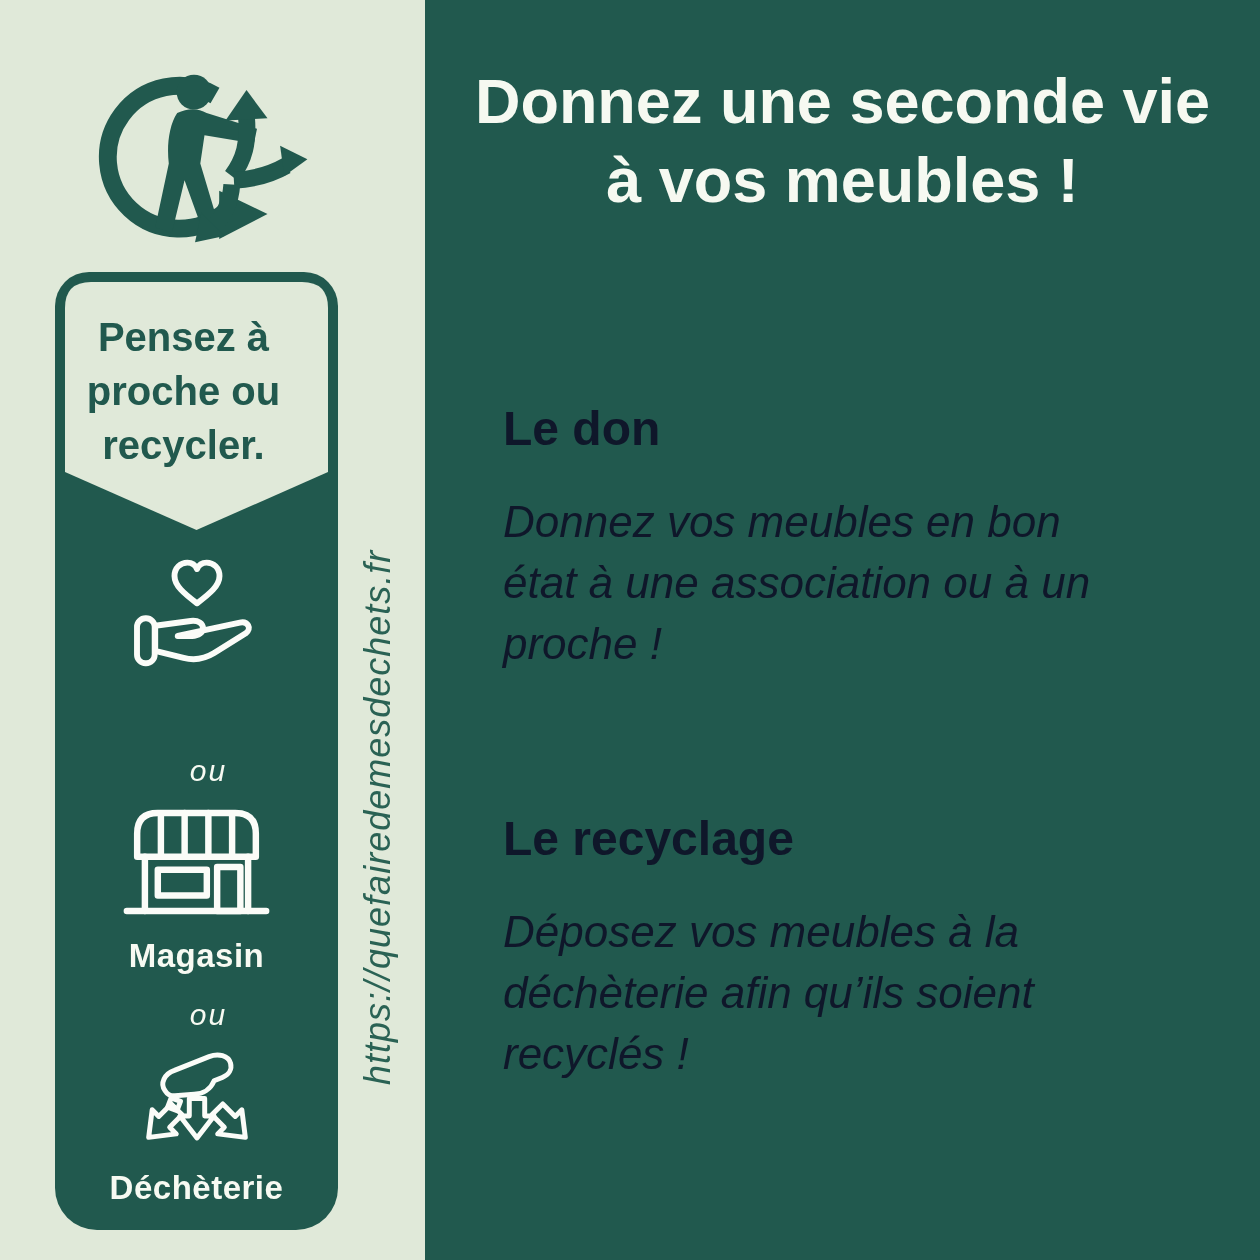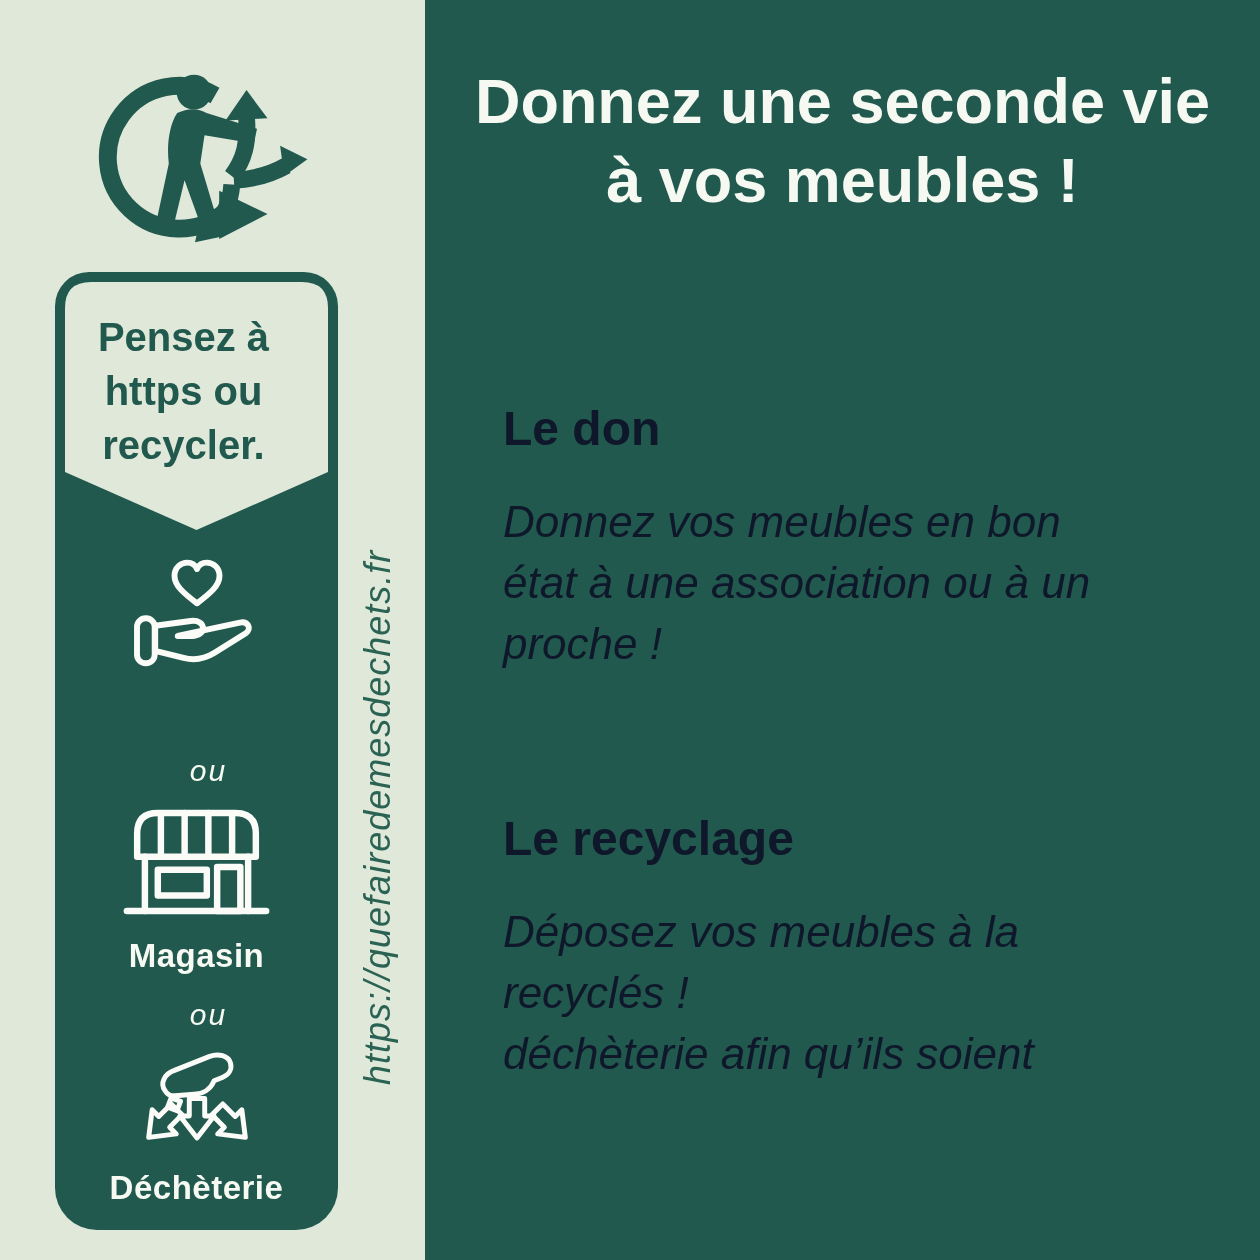--- a/index.html
+++ b/index.html
@@ -81,21 +81,21 @@
   </svg>
 
   <div class="banner">
 
     <svg class="pointer-shape" viewBox="0 0 263 248">
       <path d="M0,26 Q0,0 26,0 L237,0 Q263,0 263,26 L263,190 L131.5,248 L0,190 Z" fill="#E0E9D9"></path>
     </svg>
 
     <div class="banner-headline">
       <div>Pensez à</div>
-      <div>https ou</div>
+      <div>proche ou</div>
       <div>recycler.</div>
     </div>
 
     <div class="ribbon-item" style="top:282px;">
       <svg class="icon-white" width="140" height="120" viewBox="0 0 130 112">
         <path class="s" stroke-width="5.5" d="M65,46 C53,37 44,29.5 44,20.5 C44,13 49.5,8 56,8 C60,8 63.5,10.5 65,14 C66.5,10.5 70,8 74,8 C80.5,8 86,13 86,20.5 C86,29.5 77,37 65,46 Z"></path>
         <rect class="s" stroke-width="5.5" x="9" y="60" width="16.5" height="42" rx="8"></rect>
         <path class="s" stroke-width="5.5" d="M26,67 L59,62.5 C66.5,61.6 70.5,65 70.5,69 C70.5,73.5 66.5,76.5 60.5,76.5 L47,76.5 L105,64 C112.5,62.4 116.5,69.5 110.5,74 L81,92.5 C72,98 62,99.5 52.5,97 L26,90.5 Z"></path>
       </svg>
     </div>
@@ -142,18 +142,18 @@
       <div>Donnez vos meubles en bon</div>
       <div>état à une association ou à un</div>
       <div>proche !</div>
     </div>
   </div>
 
   <div class="section section-recyclage">
     <h2>Le recyclage</h2>
     <div class="body">
       <div>Déposez vos meubles à la</div>
+      <div>déchèterie afin qu’ils soient</div>
       <div>recyclés !</div>
-      <div>déchèterie afin qu’ils soient</div>
     </div>
   </div>
 
 </div>
 
 </body></html>

